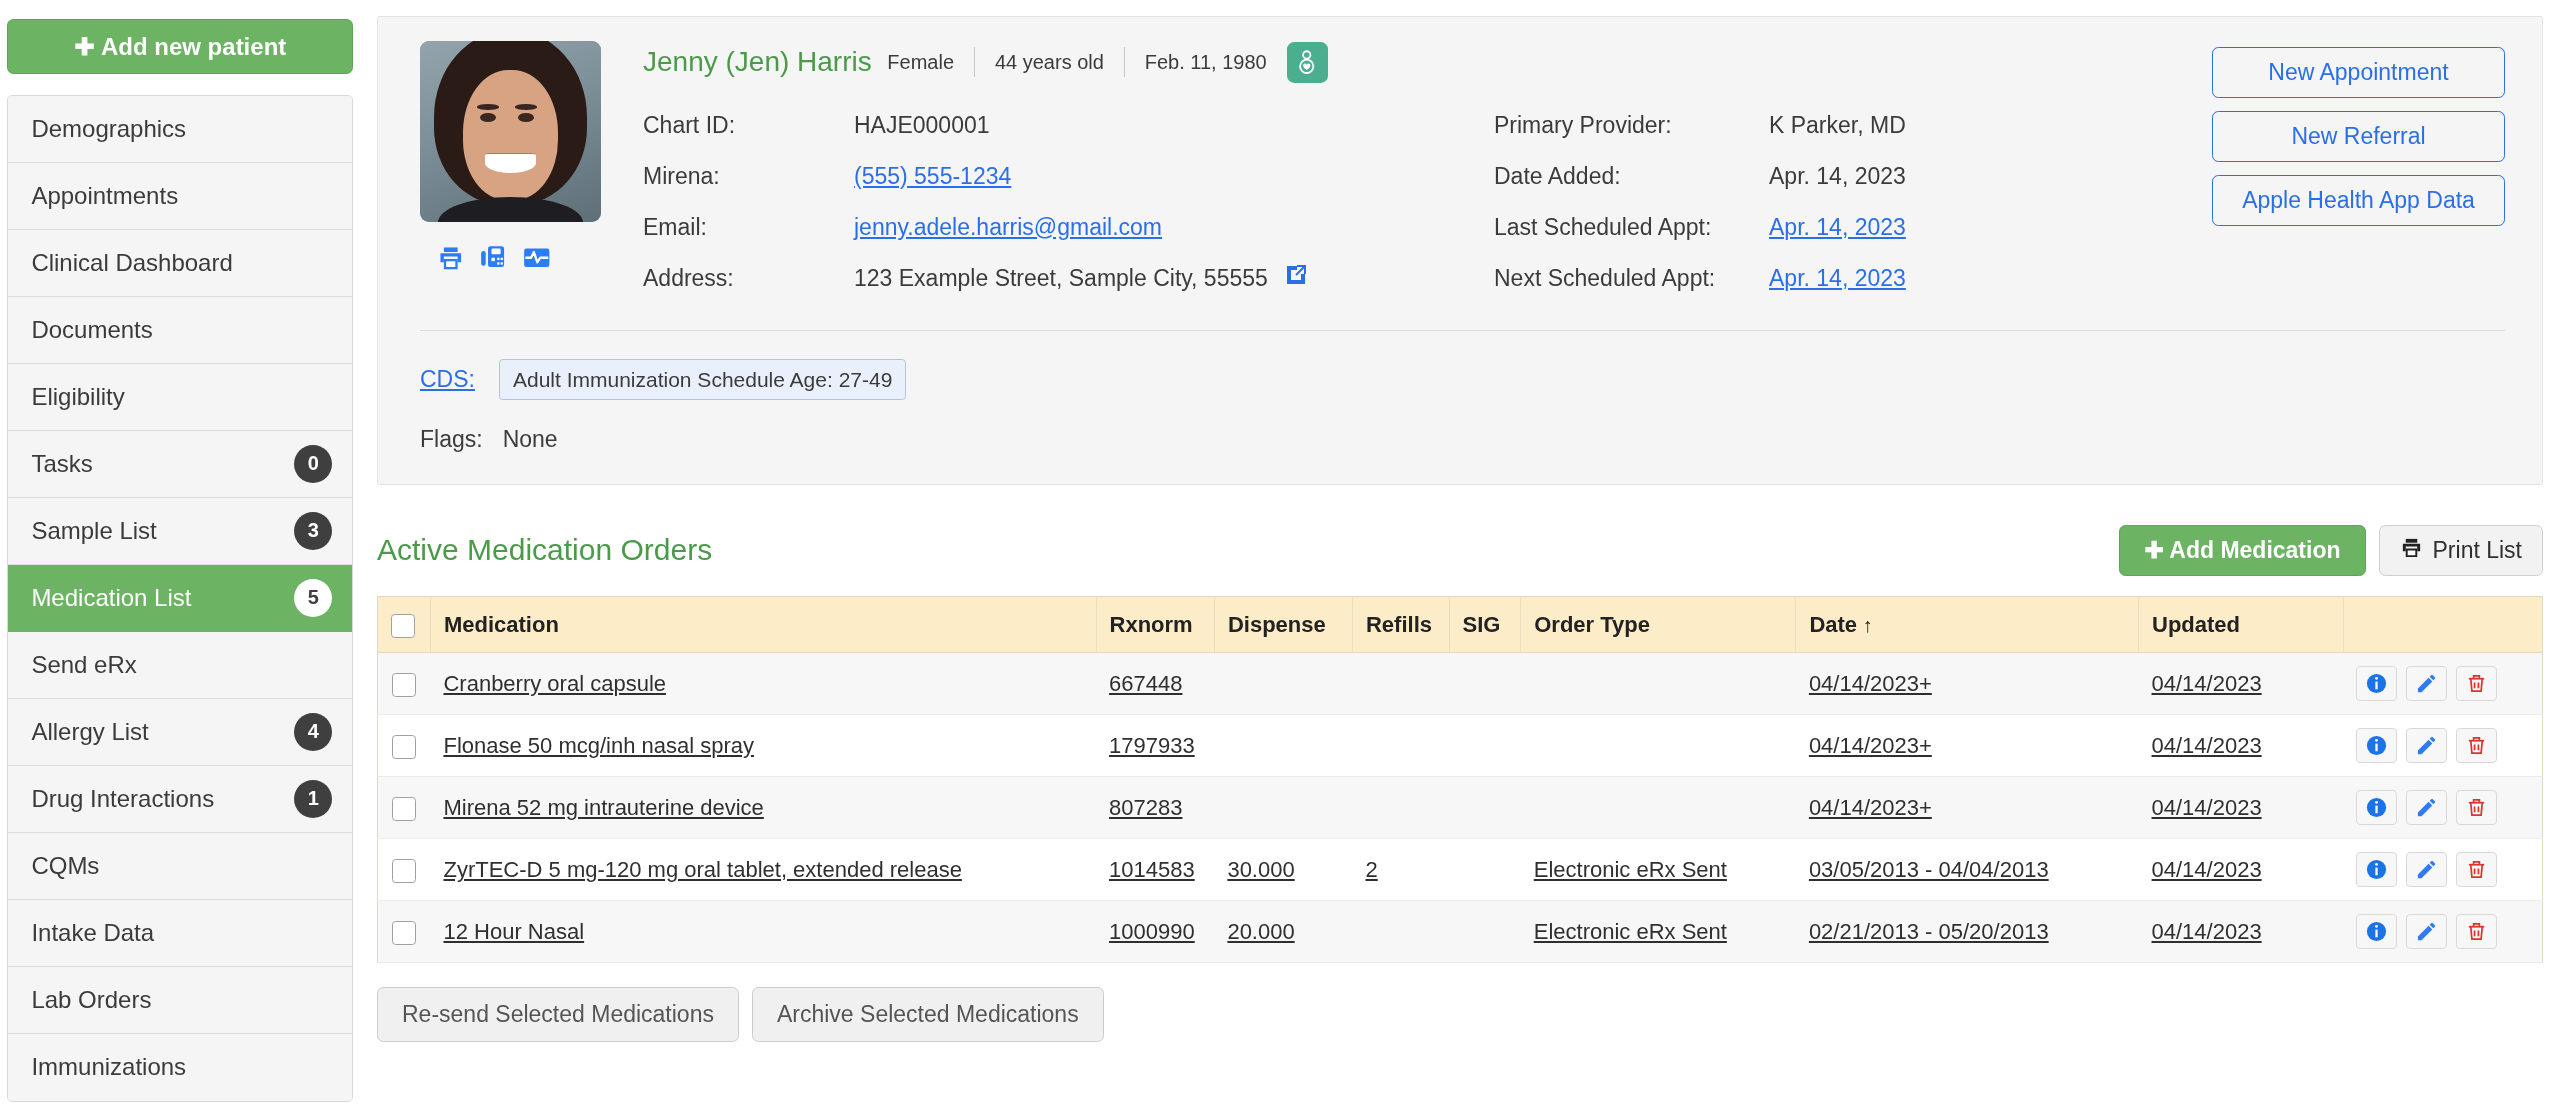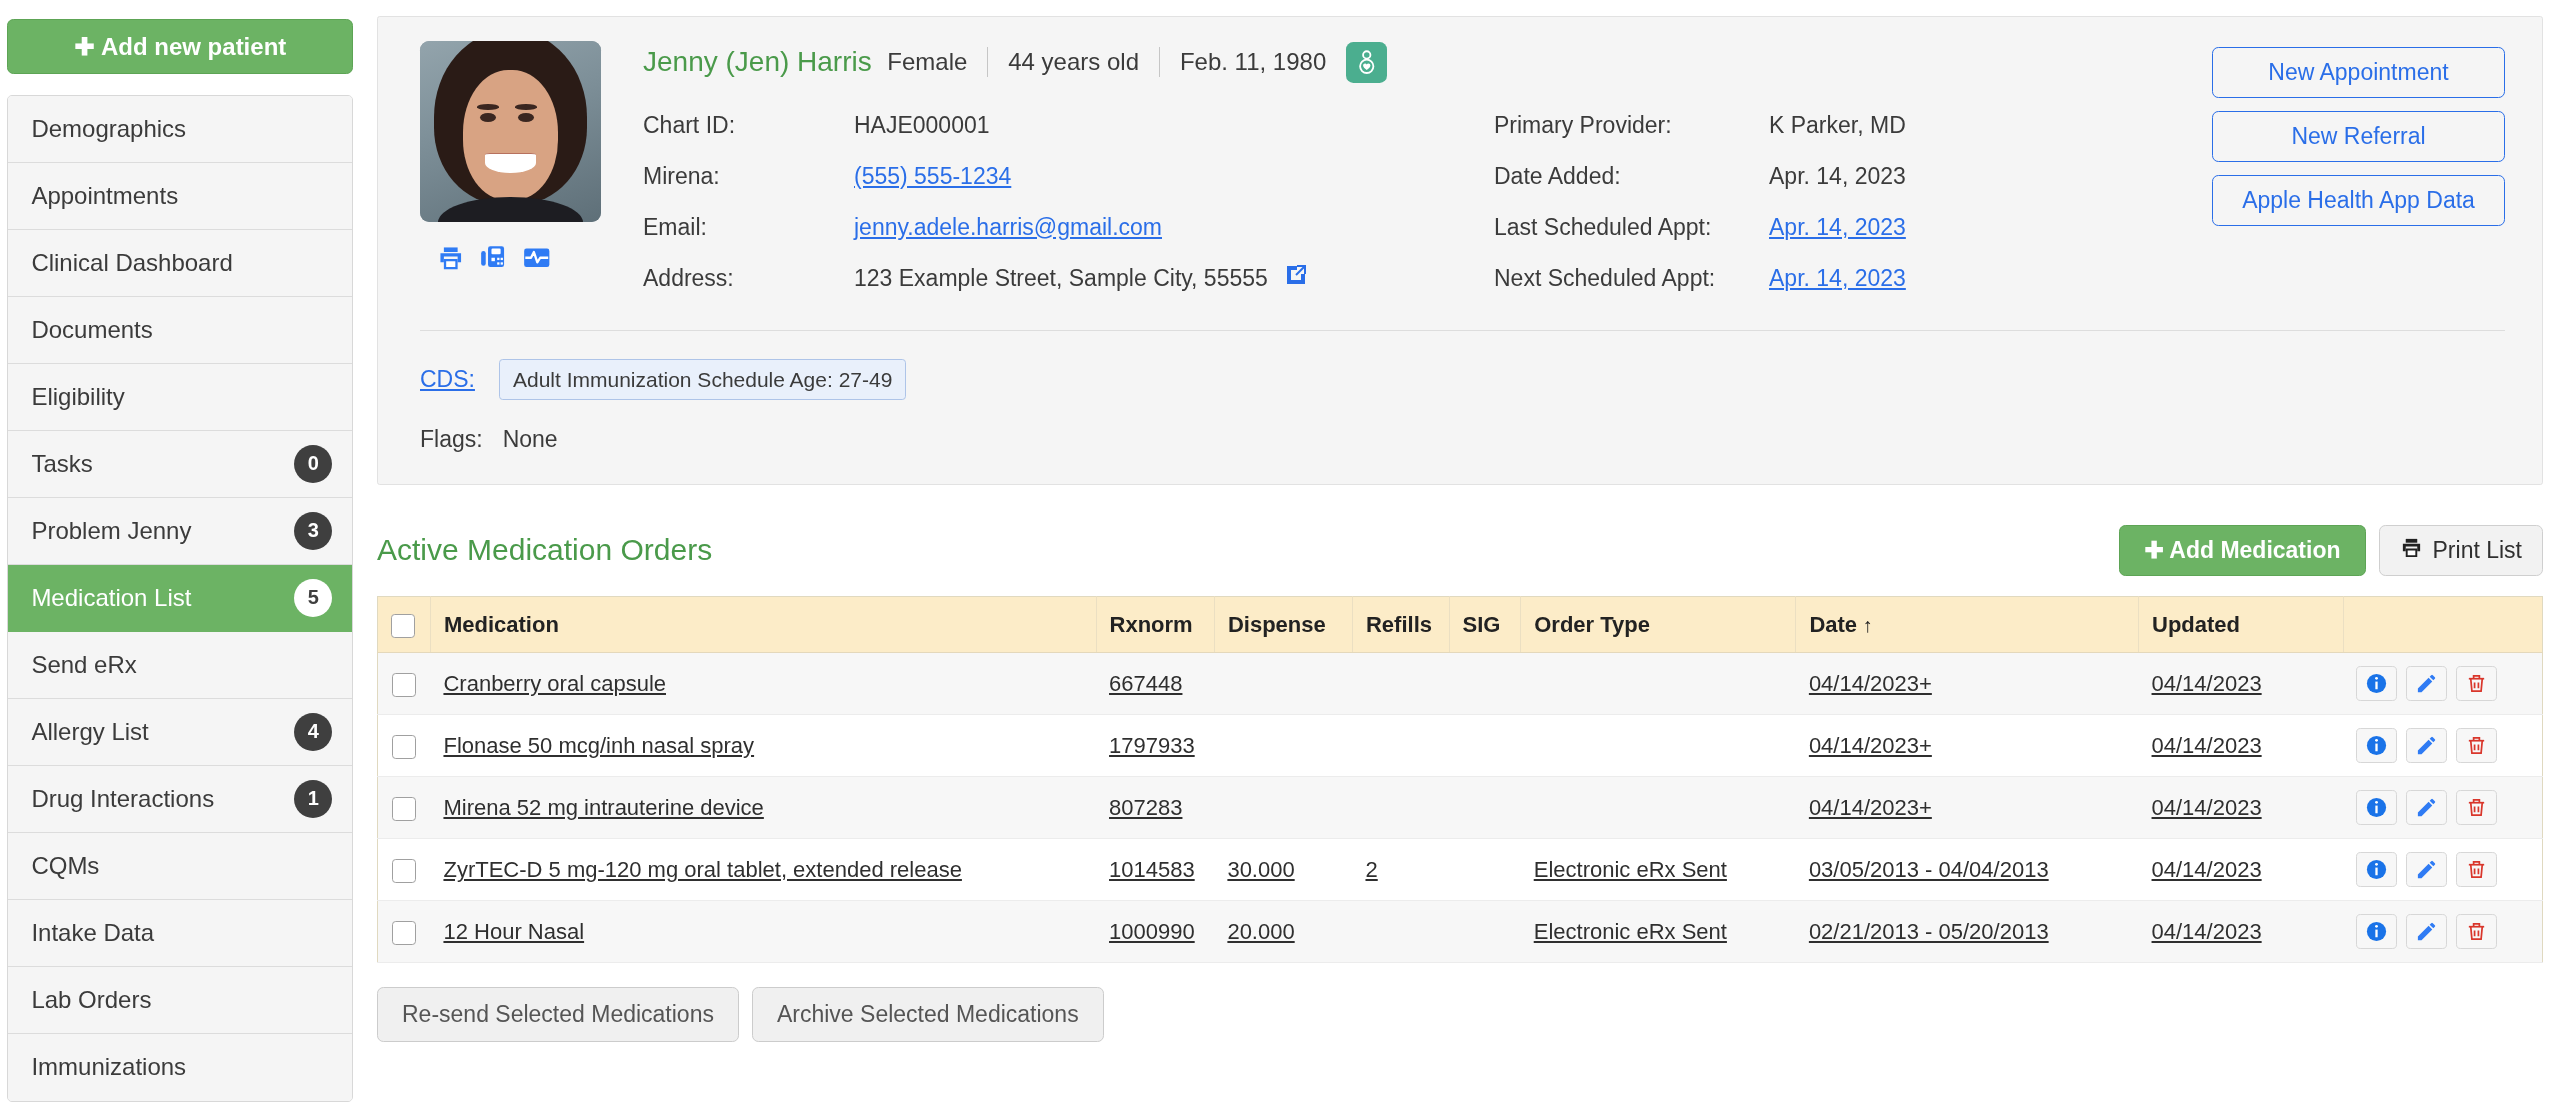--- a/index.html
+++ b/index.html
@@ -161,21 +161,21 @@
     gap: 0;
     height: 42px;
     margin-bottom: 16.5px;
   }
   .pname {
     color: #4a9a4a;
     font-size: 28px;
     font-weight: normal;
     margin-right: 15.6px;
   }
-  .pmeta { color: #3b3b3b; font-size: 24px; }
+  .pmeta { color: #3b3b3b; font-size: 20px; }
   .divider-v {
     width: 0.9px; height: 30px;
     background: #c6c6c6;
     margin: 0 20px;
   }
   .gender-badge {
     width: 41px; height: 41px;
     background: #4bae8f;
     border-radius: 7.3px;
     margin-left: 20px;
@@ -387,21 +387,21 @@
           <span>Documents</span>
         </div>
         <div class="nav-item">
           <span>Eligibility</span>
         </div>
         <div class="nav-item">
           <span>Tasks</span>
           <span class="nav-badge">0</span>
         </div>
         <div class="nav-item">
-          <span>Problem Jenny</span>
+          <span>Sample List</span>
           <span class="nav-badge">3</span>
         </div>
         <div class="nav-item active">
           <span>Medication List</span>
           <span class="nav-badge">5</span>
         </div>
         <div class="nav-item">
           <span>Send eRx</span>
         </div>
         <div class="nav-item">

